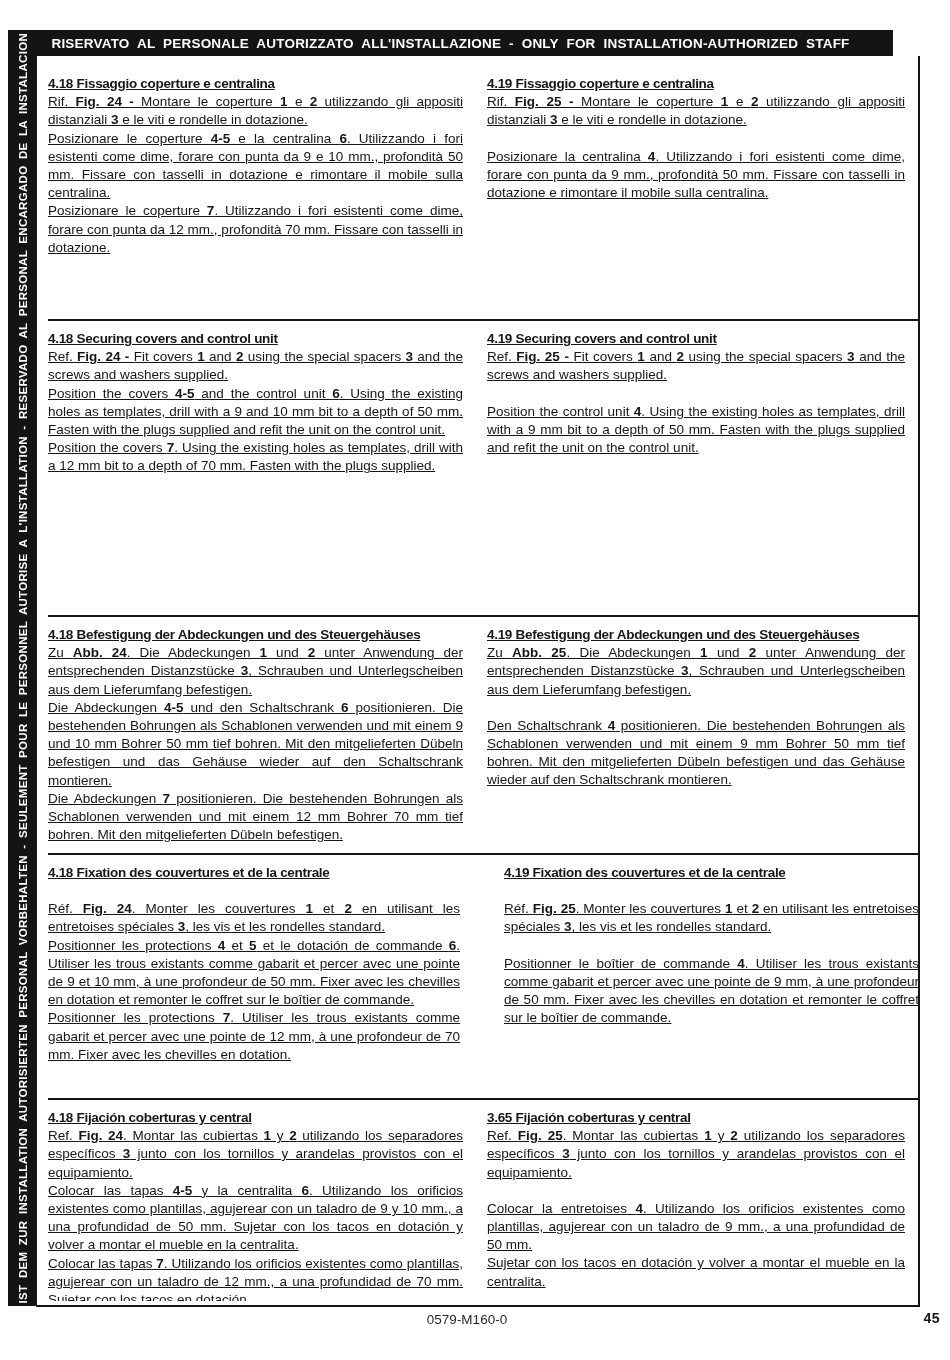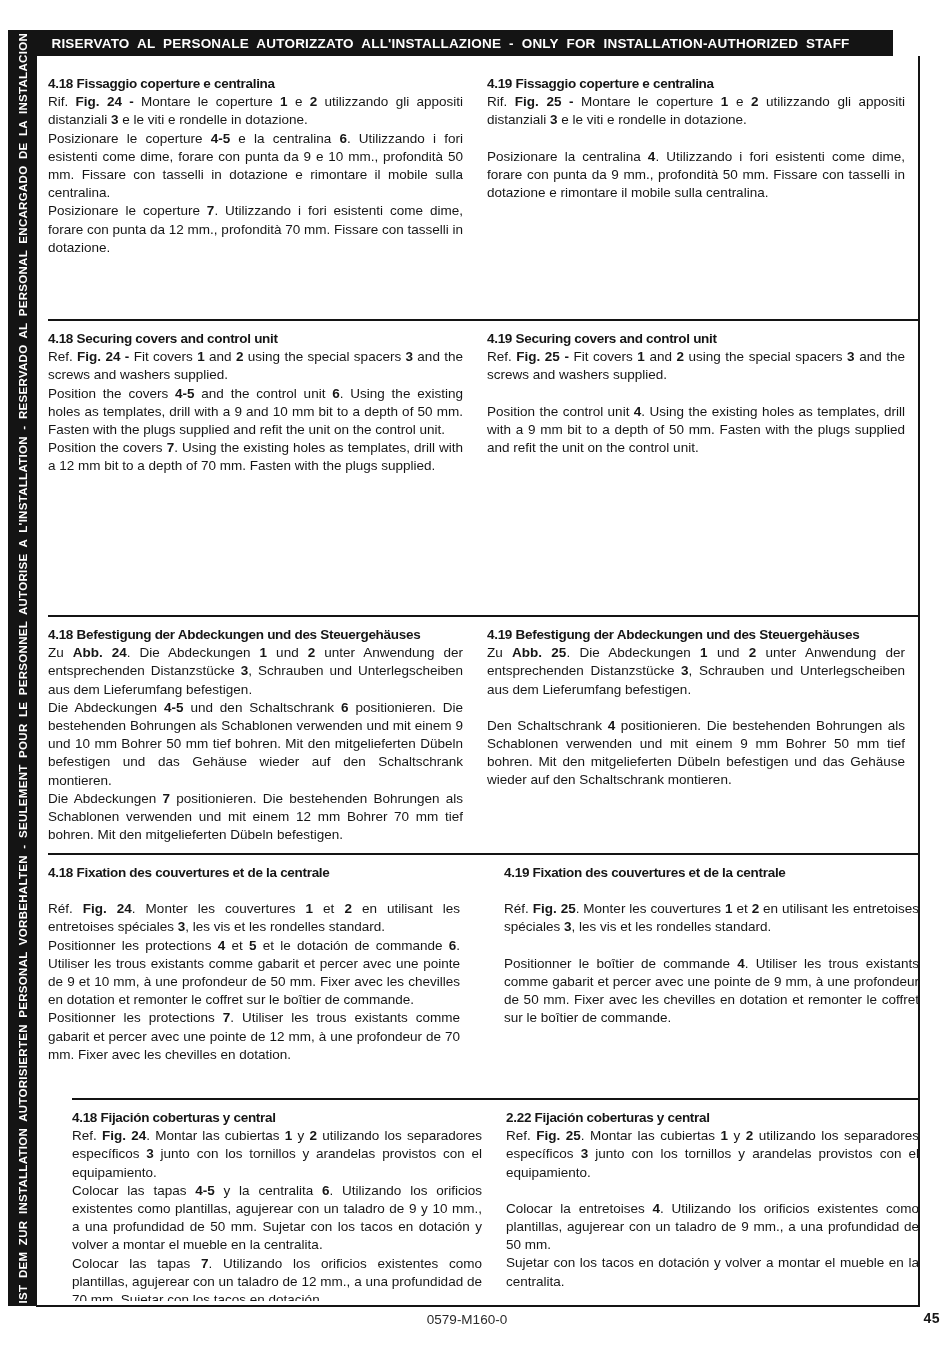--- a/index.html
+++ b/index.html
@@ -25,22 +25,22 @@
   .bottom-border{position:absolute;left:36px;top:1305px;width:884px;height:2px;background:#141414;}
   .content{position:absolute;left:48px;top:66px;width:871px;}
   .section-row{
     display:flex;box-sizing:border-box;padding-top:9px;overflow:hidden;
   }
   .section-row + .section-row{border-top:2px solid #141414;}
   .section-row:nth-child(1){height:253px;}
   .section-row:nth-child(2){height:276px;}
   .section-row:nth-child(3){height:238px;margin-top:20px;}
   .section-row:nth-child(4){height:245px;gap:20px;}
-  .section-row:nth-child(5){height:203px;margin-left:24px;}
-  .col{font-size:13.5px;line-height:18.2px;text-align:justify;}
+  .section-row:nth-child(5){height:203px;}
+  .col{font-size:13.5px;line-height:18.2px;text-align:justify;text-decoration:underline;}
   .col-left{width:415px;}
   .col-right{width:418px;margin-left:24px;}
   .heading{
     margin:0;font-size:13.5px;line-height:18.2px;font-weight:bold;
     letter-spacing:-0.3px;text-align:left;
   }
   .para{margin:0;}
   .para.gap{margin-top:18px;}
   .para b{font-weight:bold;}
   .footer-code{
@@ -118,21 +118,21 @@
         </div>
       </div>
       <div class="section-row">
         <div class="col col-left">
           <h3 class="heading">4.18 Fijación coberturas y central</h3>
           <p class="para"><span>Ref. </span><b>Fig. 24</b><span>. Montar las cubiertas </span><b>1</b><span> y </span><b>2</b><span> utilizando los separadores específicos </span><b>3</b><span> junto con los tornillos y arandelas provistos con el  equipamiento.</span></p>
           <p class="para"><span>Colocar las tapas </span><b>4-5</b><span> y la centralita </span><b>6</b><span>. Utilizando los orificios existentes como plantillas, agujerear con un taladro de 9 y 10 mm., a una profundidad de 50 mm. Sujetar con los tacos en dotación y volver a montar el mueble en la centralita.</span></p>
           <p class="para"><span>Colocar las tapas </span><b>7</b><span>. Utilizando los orificios existentes como plantillas, agujerear con un taladro de 12 mm., a una profundidad de 70 mm. Sujetar con los tacos en dotación.</span></p>
         </div>
         <div class="col col-right">
-          <h3 class="heading">2.22 Fijación coberturas y central</h3>
+          <h3 class="heading">3.65 Fijación coberturas y central</h3>
           <p class="para"><span>Ref. </span><b>Fig. 25</b><span>. Montar las cubiertas </span><b>1</b><span> y </span><b>2</b><span> utilizando los separadores específicos </span><b>3</b><span> junto con los tornillos y arandelas provistos con el  equipamiento.</span></p>
           <p class="para gap"><span>Colocar la entretoises </span><b>4</b><span>. Utilizando los orificios existentes como plantillas, agujerear con un taladro de 9 mm., a una profundidad de 50 mm.</span></p>
           <p class="para"><span>Sujetar con los tacos en dotación y volver a montar el mueble en la centralita.</span></p>
         </div>
       </div>
     </div>
 
   <div class="footer-code">0579-M160-0</div>
 
   <div class="footer-page">45</div>

